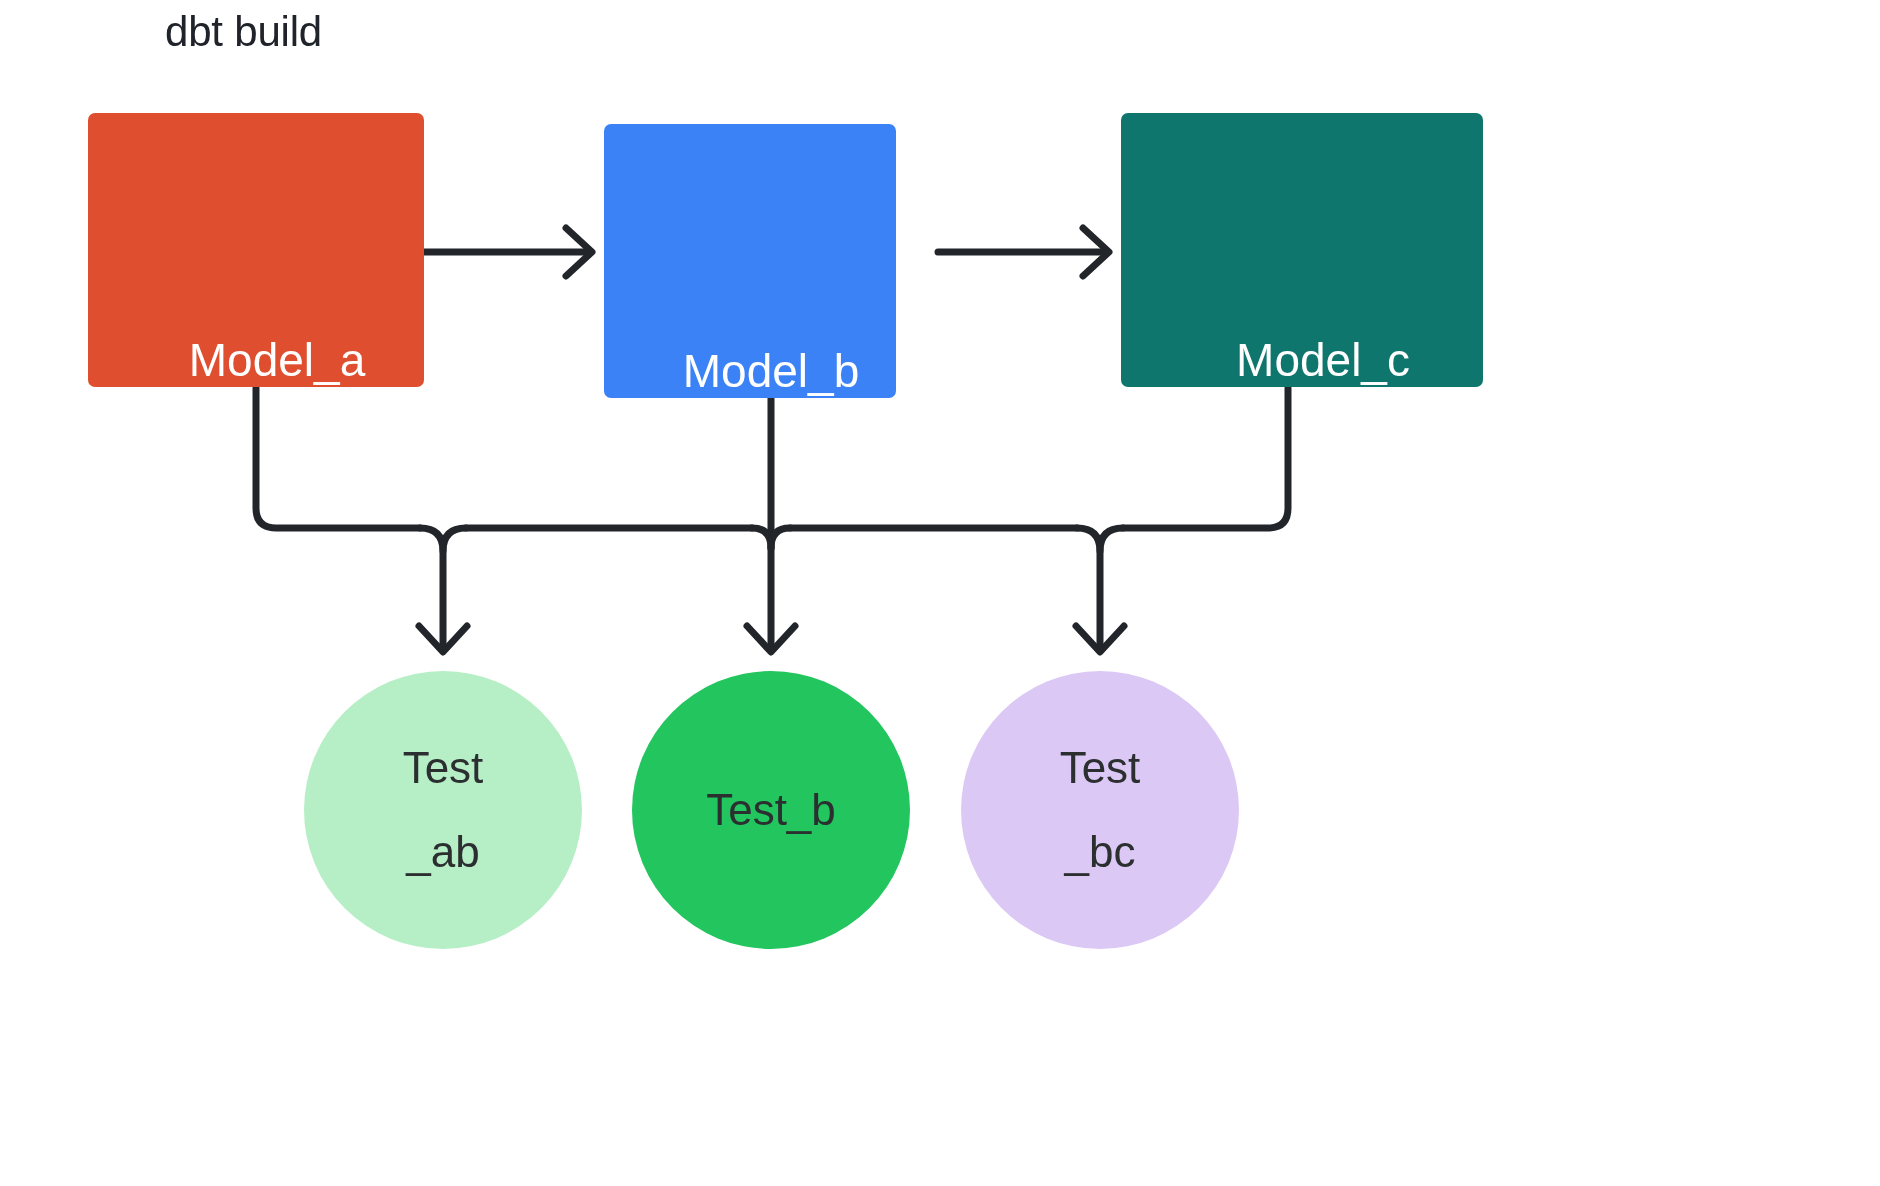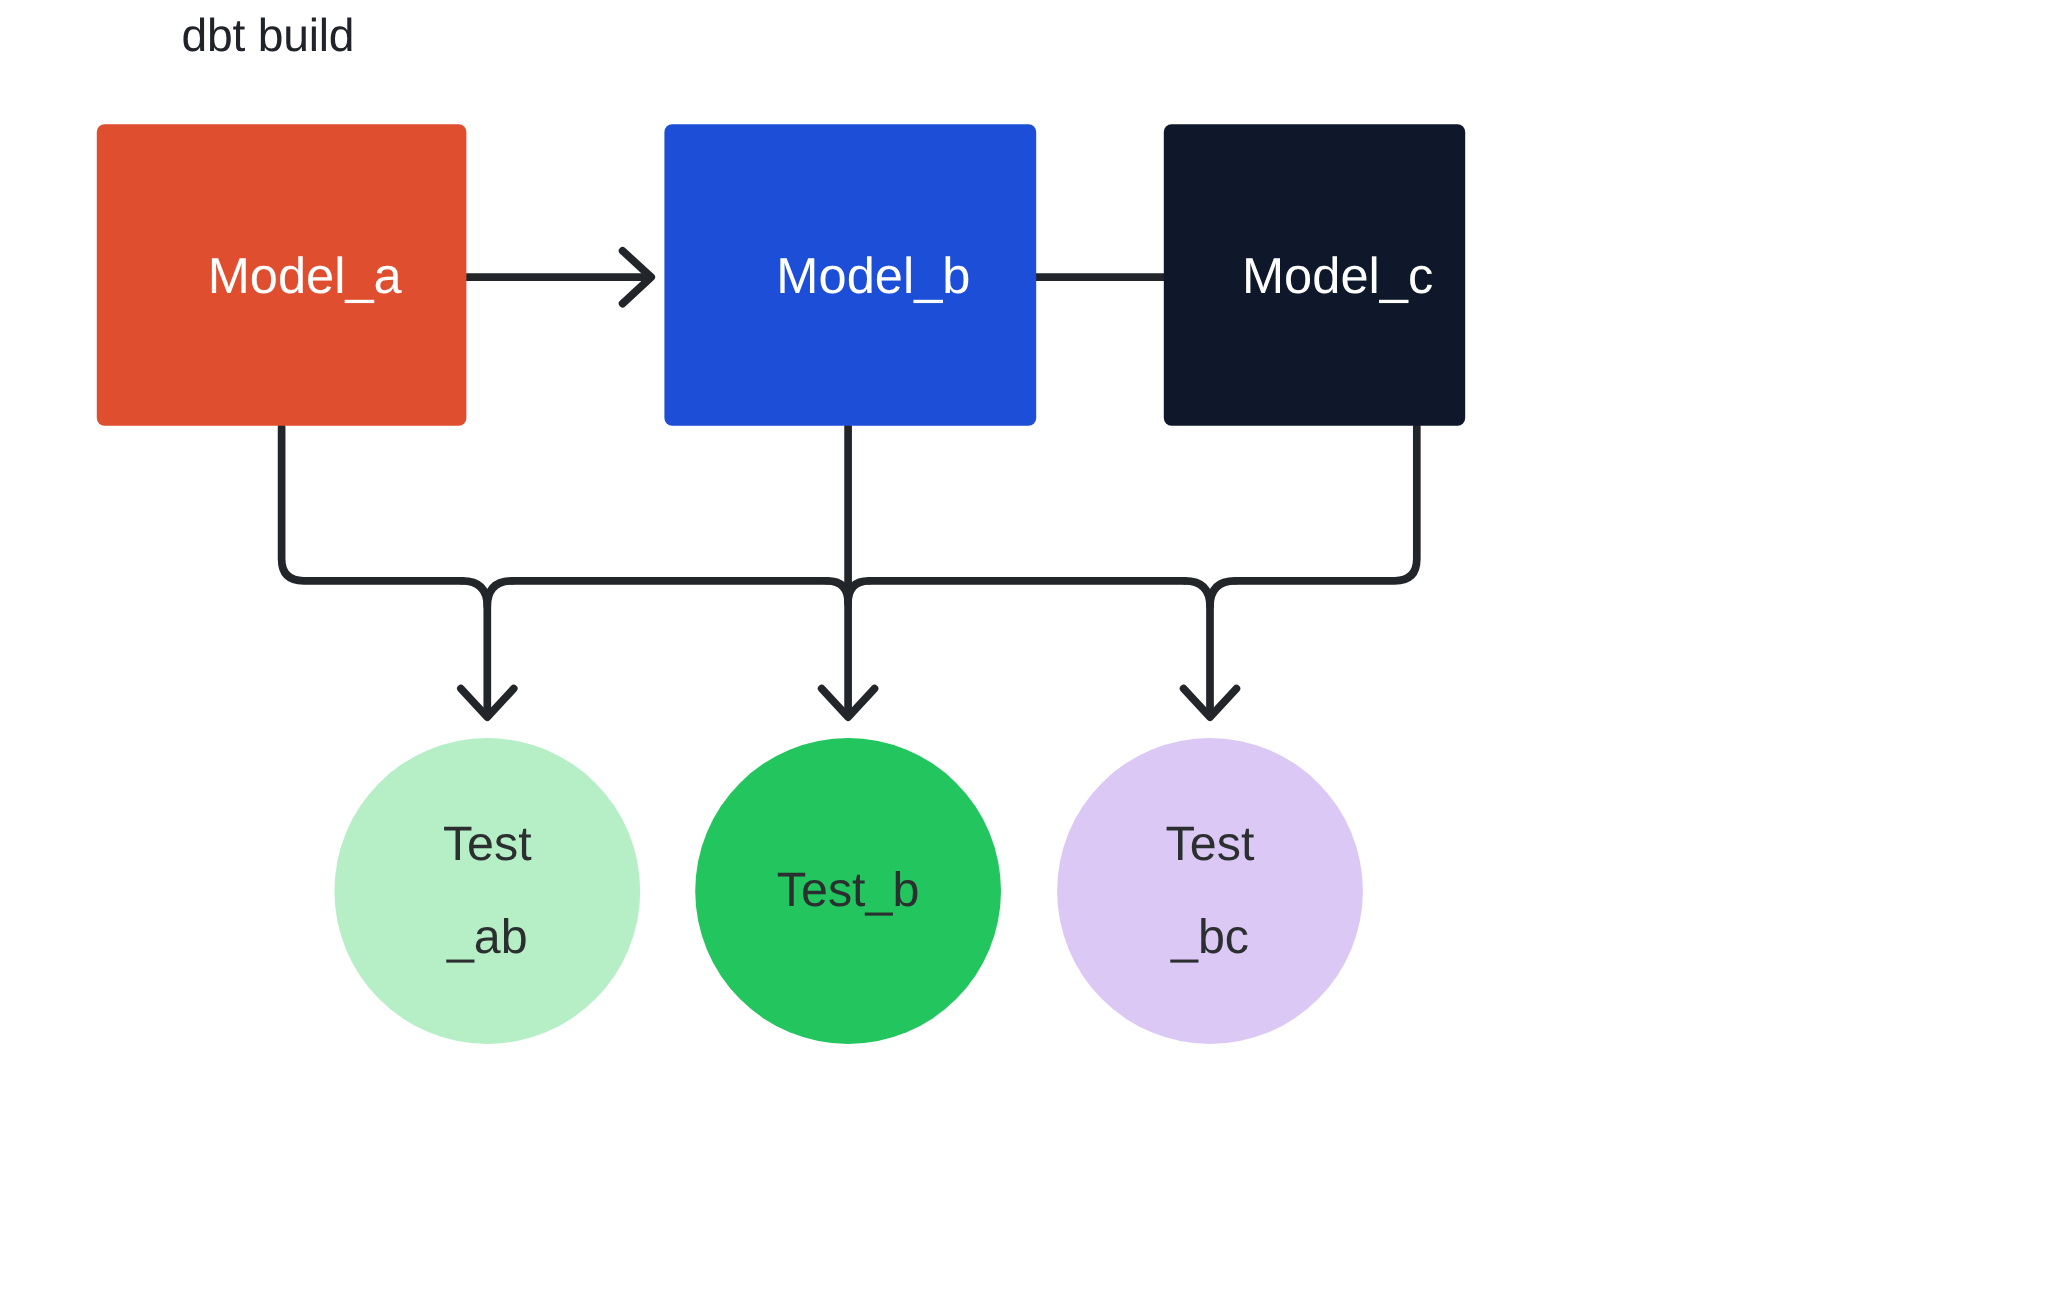--- a/index.html
+++ b/index.html
@@ -34,21 +34,21 @@
     font-weight: 400;
     color: #20232a;
     letter-spacing: -0.2px;
     white-space: nowrap;
   }
   .node-box {
     position: absolute;
     box-sizing: border-box;
     border-radius: 7px;
     display: flex;
-    align-items: center;
+    align-items: flex-end;
     justify-content: center;
     color: #ffffff;
     font-size: 46px;
     font-weight: 400;
     letter-spacing: 0px;
     white-space: nowrap;
     padding-left: 42px;
   }
   .node-circle {
     position: absolute;
@@ -124,25 +124,25 @@
         <path d="M 1076 626 L 1100 652 L 1124 626" fill="none"></path>
       </g>
 
     </g>
   </svg>
 
   <div class="node-box" style="left:88px; top:113px; width:336px; height:274px; background:#e04e30;">
     <span>Model_a</span>
   </div>
 
-  <div class="node-box" style="left:604px; top:113px; width:338px; height:274px; background:#1d4ed8;">
+  <div class="node-box" style="left:604px; top:124px; width:292px; height:274px; background:#3b82f6;">
     <span>Model_b</span>
   </div>
 
-  <div class="node-box" style="left:1058px; top:113px; width:274px; height:274px; background:#0f172a;">
+  <div class="node-box" style="left:1121px; top:113px; width:362px; height:274px; background:#0f766e;">
     <span>Model_c</span>
   </div>
 
   <div class="node-circle" style="left:304px; top:671px; width:278px; height:278px; background:#b6efc6;">
     <span class="circ-label">Test</span>
     <span class="circ-label">_ab</span>
   </div>
 
   <div class="node-circle" style="left:632px; top:671px; width:278px; height:278px; background:#22c55e;">
     <span class="circ-label">Test_b</span>

